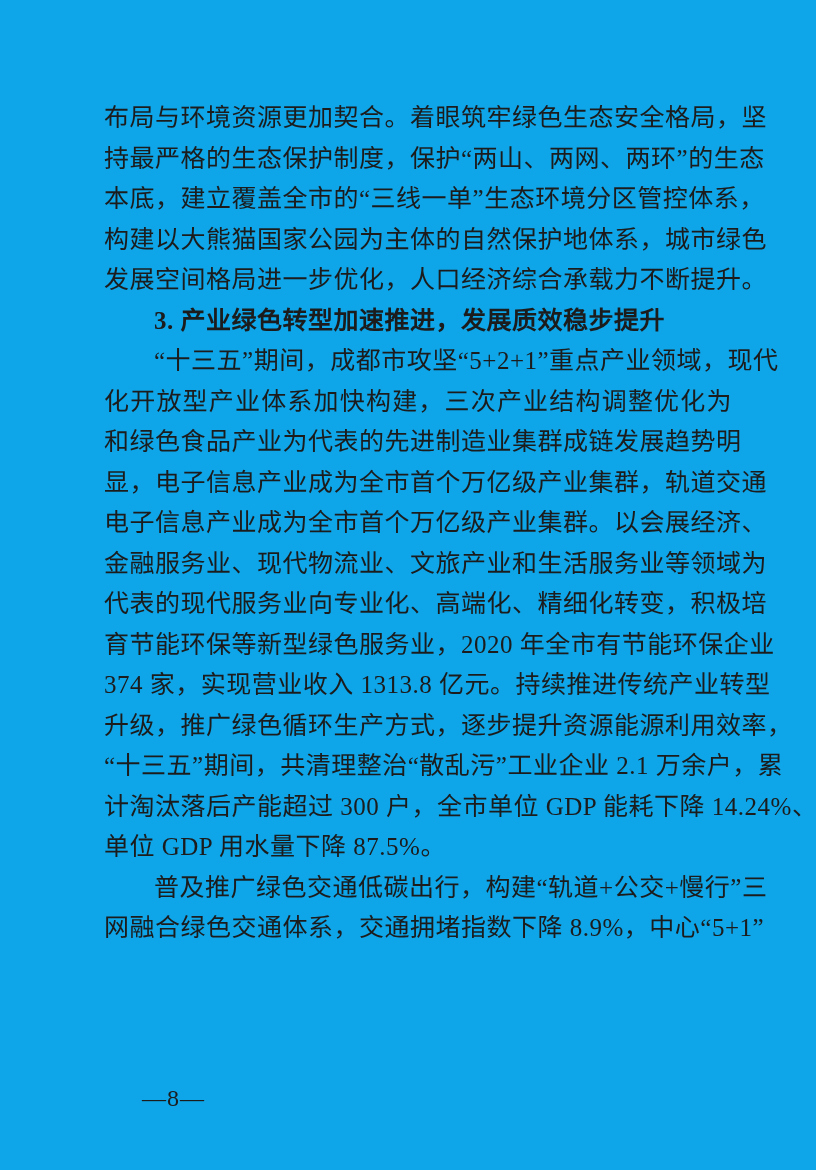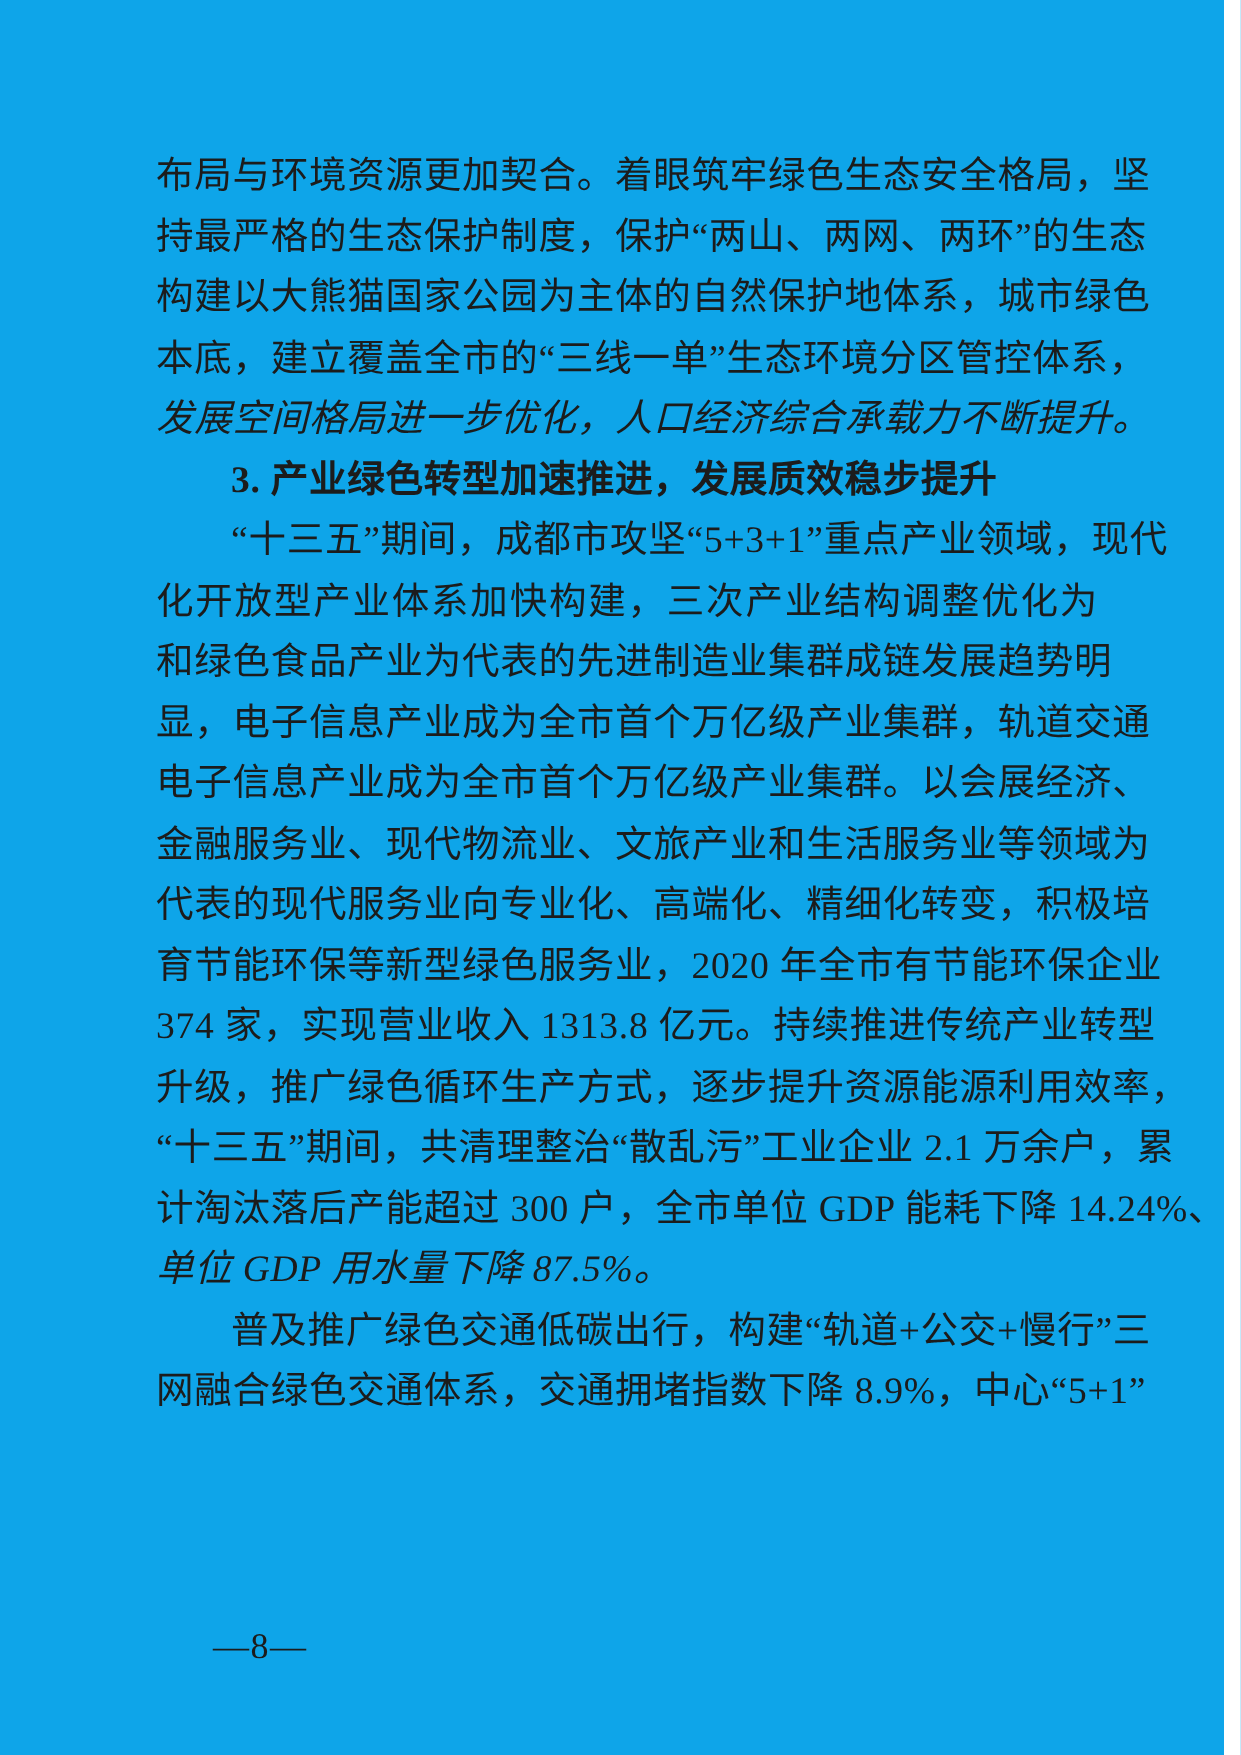--- a/index.html
+++ b/index.html
@@ -27,21 +27,20 @@
     line-height: 40.5px;
     height: 40.5px;
     white-space: nowrap;
     text-align: justify;
     text-align-last: justify;
     letter-spacing: 0.5px;
   }
   .line.body-end {
     text-align: left;
     text-align-last: left;
-    font-style: italic;
   }
   .line.heading {
     font-weight: bold;
     text-align: center;
     text-align-last: left;
     text-indent: 2em;
   }
   .line.body-first {
     text-indent: 2em;
   }
@@ -55,25 +54,25 @@
     letter-spacing: 1px;
   }
 </style>
 </head>
 <body>
 
 <div class="page">
   <div class="text-block">
       <div class="line body">布局与环境资源更加契合。着眼筑牢绿色生态安全格局，坚</div>
       <div class="line body">持最严格的生态保护制度，保护“两山、两网、两环”的生态</div>
+      <div class="line body">本底，建立覆盖全市的“三线一单”生态环境分区管控体系，</div>
       <div class="line body">构建以大熊猫国家公园为主体的自然保护地体系，城市绿色</div>
-      <div class="line body">本底，建立覆盖全市的“三线一单”生态环境分区管控体系，</div>
       <div class="line body-end">发展空间格局进一步优化，人口经济综合承载力不断提升。</div>
       <div class="line heading">3. 产业绿色转型加速推进，发展质效稳步提升</div>
-      <div class="line body-first">“十三五”期间，成都市攻坚“5+3+1”重点产业领域，现代</div>
+      <div class="line body-first">“十三五”期间，成都市攻坚“5+2+1”重点产业领域，现代</div>
       <div class="line body">化开放型产业体系加快构建，三次产业结构调整优化为</div>
       <div class="line body">和绿色食品产业为代表的先进制造业集群成链发展趋势明</div>
       <div class="line body">显，电子信息产业成为全市首个万亿级产业集群，轨道交通</div>
       <div class="line body">电子信息产业成为全市首个万亿级产业集群。以会展经济、</div>
       <div class="line body">金融服务业、现代物流业、文旅产业和生活服务业等领域为</div>
       <div class="line body">代表的现代服务业向专业化、高端化、精细化转变，积极培</div>
       <div class="line body">育节能环保等新型绿色服务业，2020 年全市有节能环保企业</div>
       <div class="line body">374 家，实现营业收入 1313.8 亿元。持续推进传统产业转型</div>
       <div class="line body">升级，推广绿色循环生产方式，逐步提升资源能源利用效率，</div>
       <div class="line body">“十三五”期间，共清理整治“散乱污”工业企业 2.1 万余户，累</div>

